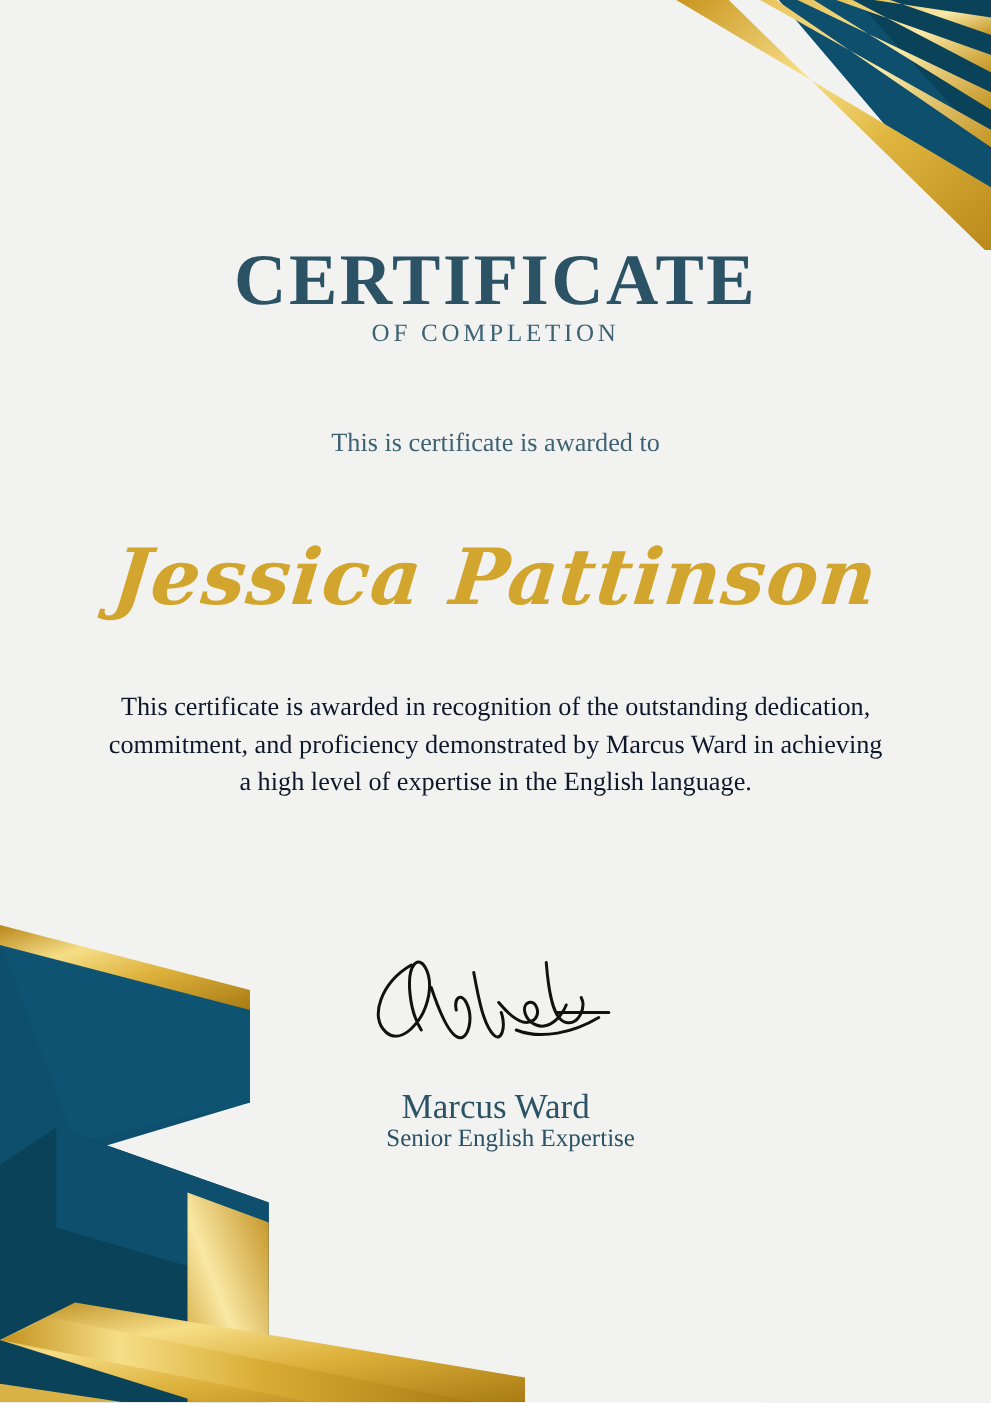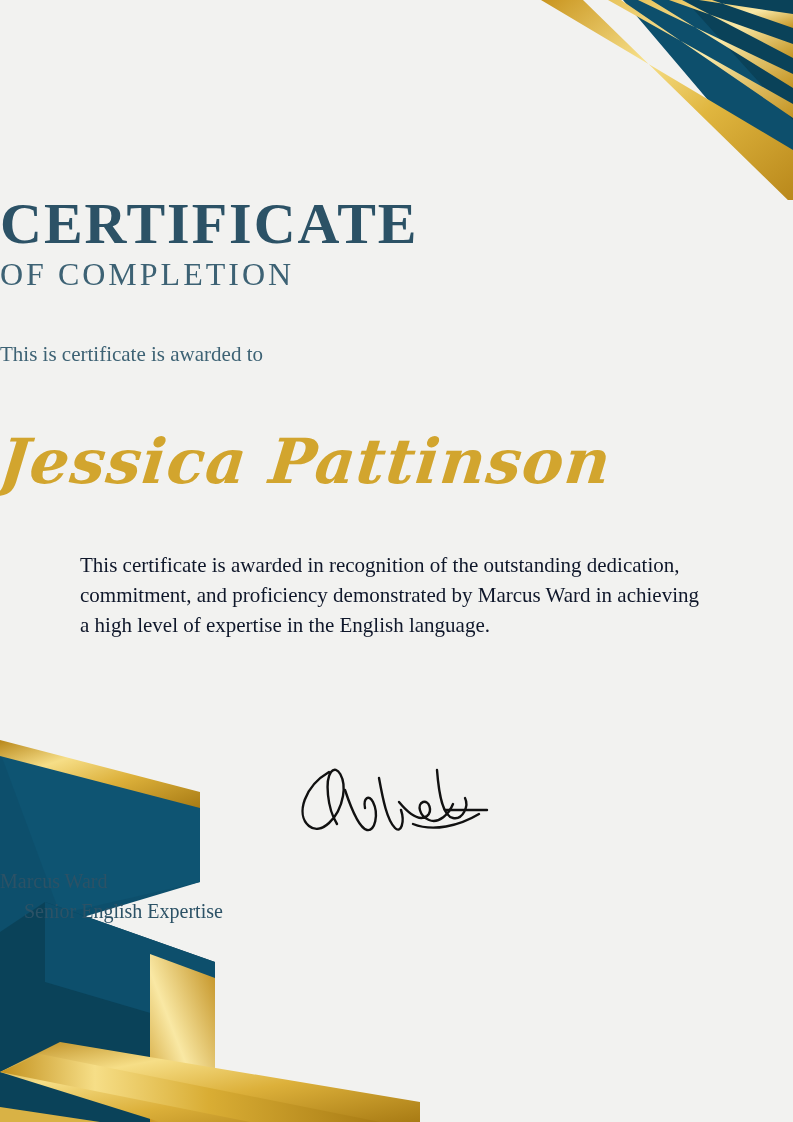--- a/index.html
+++ b/index.html
@@ -40,39 +40,40 @@
   }
   .bl-wrap svg { display: block; }
 
   
   .content {
     position: absolute;
     left: 0;
     top: 0;
     width: 793px;
     height: 1122px;
+    text-align: center;
   }
 
   .title {
     position: absolute;
     top: 190px;
     left: 0;
     right: 0;
     font-size: 58px;
     letter-spacing: 2px;
     font-weight: bold;
     color: #2c5266;
     font-family: "Liberation Serif", serif;
   }
   .subtitle {
     position: absolute;
     top: 256px;
     left: 0;
     right: 0;
-    font-size: 32px;
+    font-size: 20px;
     letter-spacing: 3px;
     color: #3d6274;
   }
   .awarded-to {
     position: absolute;
     top: 342px;
     left: 0;
     right: 0;
     font-size: 21px;
     color: #3d6274;
@@ -107,21 +108,21 @@
     right: 0;
     height: 100px;
   }
   .signature svg { display: block; margin: 0 auto; }
 
   .signer-name {
     position: absolute;
     top: 870px;
     left: 0;
     right: 0;
-    font-size: 20px;
+    font-size: 28px;
     color: #2c5266;
   }
   .signer-title {
     position: absolute;
     top: 900px;
     left: 0;
     right: 0;
     font-size: 20px;
     color: #2c5266;
     padding-left: 24px;

